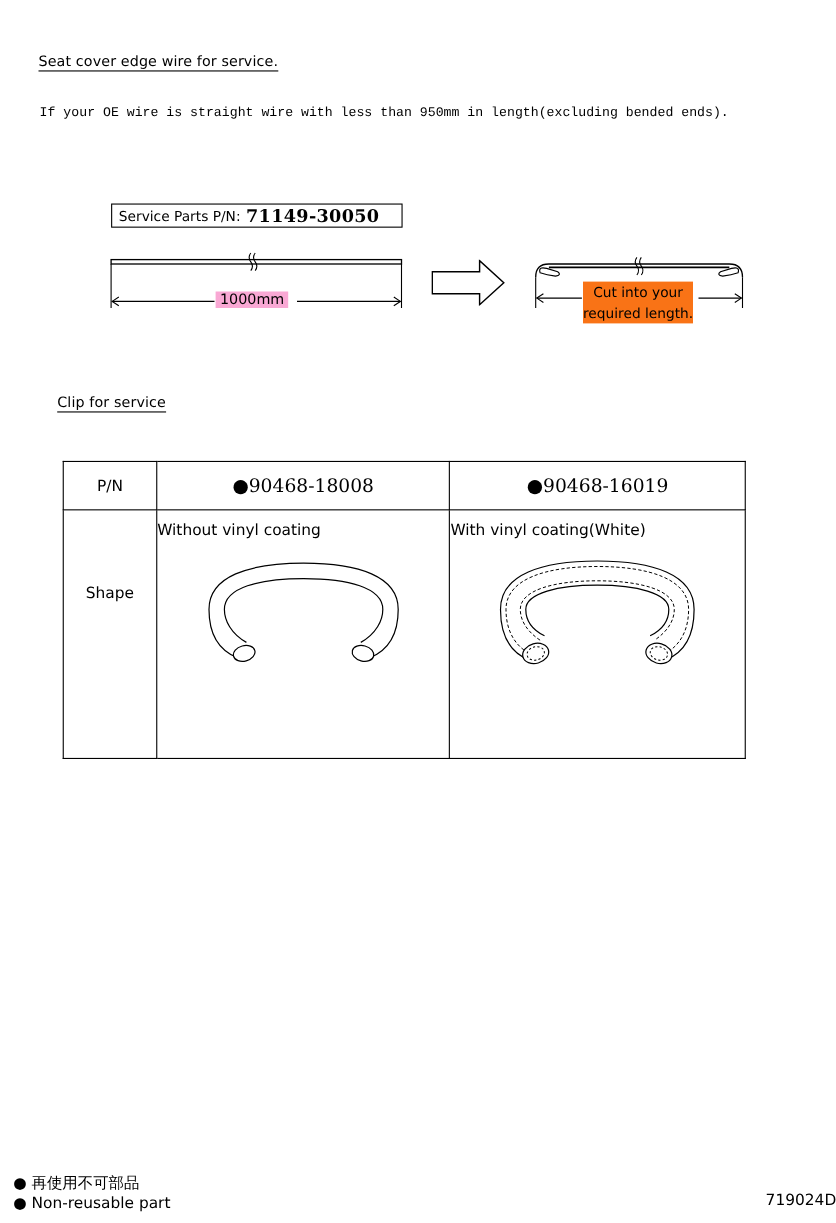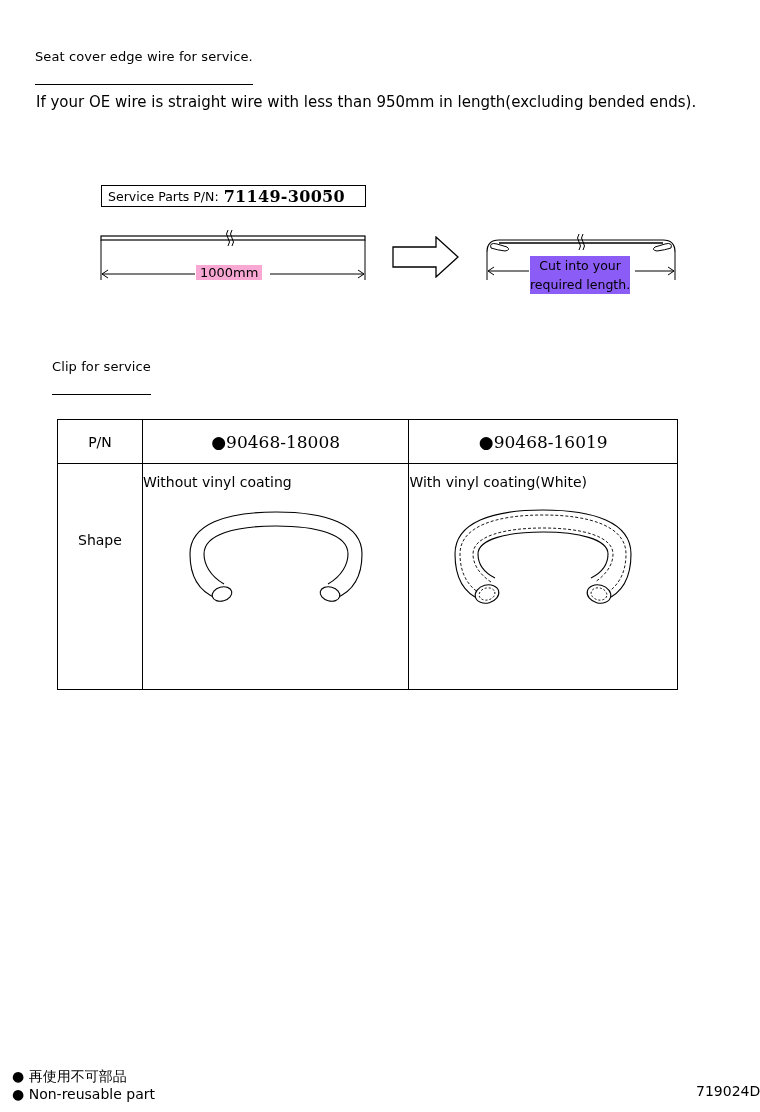--- a/index.html
+++ b/index.html
@@ -1,25 +1,25 @@
 <!DOCTYPE html>
 <html><head>
 <meta charset="utf-8">
 <style>
   html, body { margin: 0; padding: 0; background: #ffffff; }
   body { width: 760px; height: 1112px; position: relative; overflow: hidden;
          font-family: "DejaVu Sans", "Liberation Sans", sans-serif; color: #000; }
   .abs { position: absolute; }
-  .title { font-size: 13px; border-bottom: 1.5px solid #000; padding-bottom: 20px; white-space: nowrap; letter-spacing: 0.1px; }
-  .para { font-size: 15px; line-height: 19px; white-space: nowrap; }
+  .title { font-size: 13px; border-bottom: 1.5px solid #000; padding-bottom: 0; white-space: nowrap; letter-spacing: 0.1px; }
+  .para { font-size: 12px; line-height: 19px; white-space: nowrap; font-family: Liberation Mono, monospace; }
   .sp-box { border: 1px solid #000; height: 22px; box-sizing: border-box; display: flex; align-items: center; padding: 4px 6px; white-space: nowrap; }
   .sp-label { font-size: 12.5px; }
   .sp-num { font-family: "DejaVu Serif", "Liberation Serif", serif; font-weight: bold; font-size: 16px; margin-left: 5px; letter-spacing: 0.3px; }
   .dim-label { font-size: 13px; background: #f9a8d4; padding: 0 4px; white-space: nowrap; }
-  .cut-label { font-size: 12.5px; line-height: 19px; text-align: center; background: #8b5cf6; white-space: nowrap; }
+  .cut-label { font-size: 12.5px; line-height: 19px; text-align: center; background: #f97316; white-space: nowrap; }
   table.clip { border-collapse: collapse; position: absolute; left: 57px; top: 419px; width: 621px; padding-left: 24px; }
   table.clip td { border: 1.5px solid #000; text-align: center; vertical-align: middle; padding: 0; }
   .hdr-row td { height: 43px; }
   .shape-row td { height: 157px; }
   .pn-label { font-size: 14px; }
   .pn-num { font-family: "DejaVu Serif", "Liberation Serif", serif; font-weight: normal; font-size: 17px; }
   .shape-cell { position: relative; }
   .shape-caption { position: absolute; top: 10px; left: 0; right: 0; font-size: 14px; text-align: left; }
   .shape-svg { position: absolute; left: 0; right: 0; top: 38px; margin: 0 auto; display: block; }
   .legend { font-size: 14px; line-height: 18px; white-space: nowrap; }

